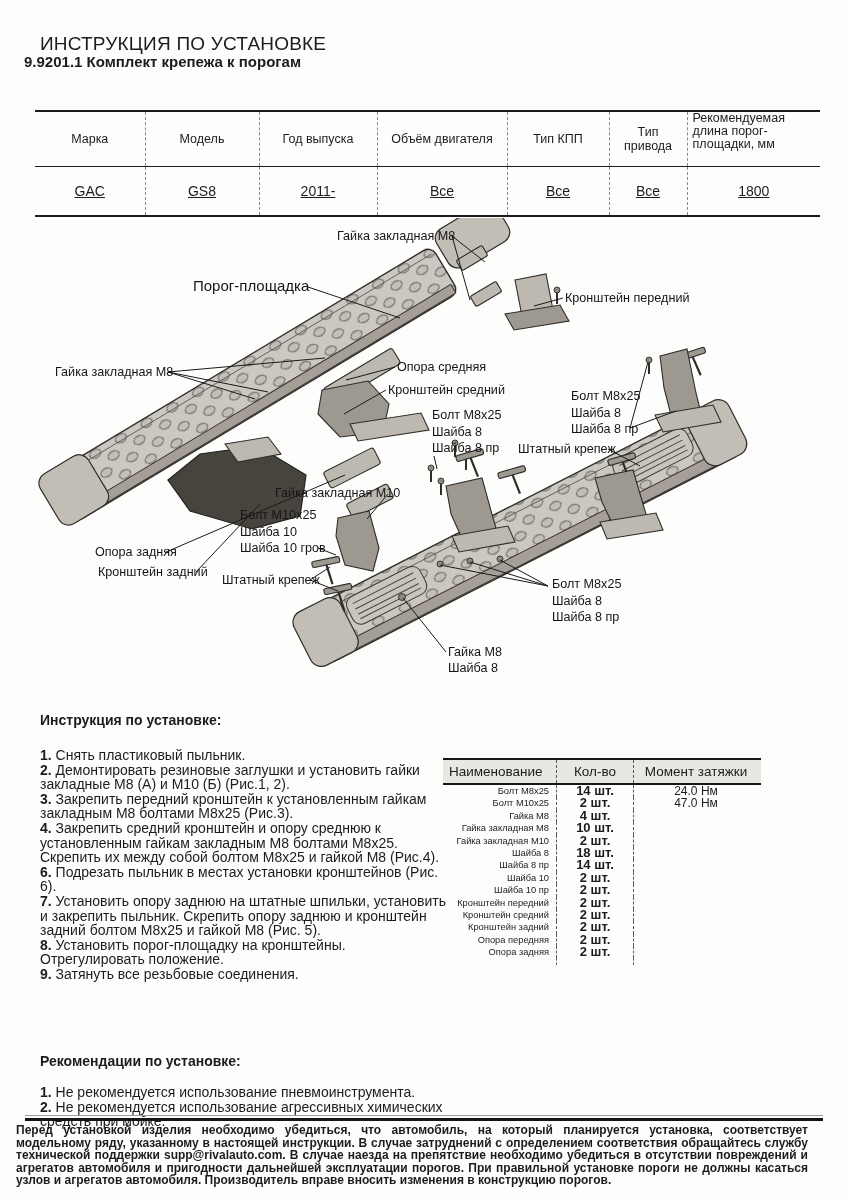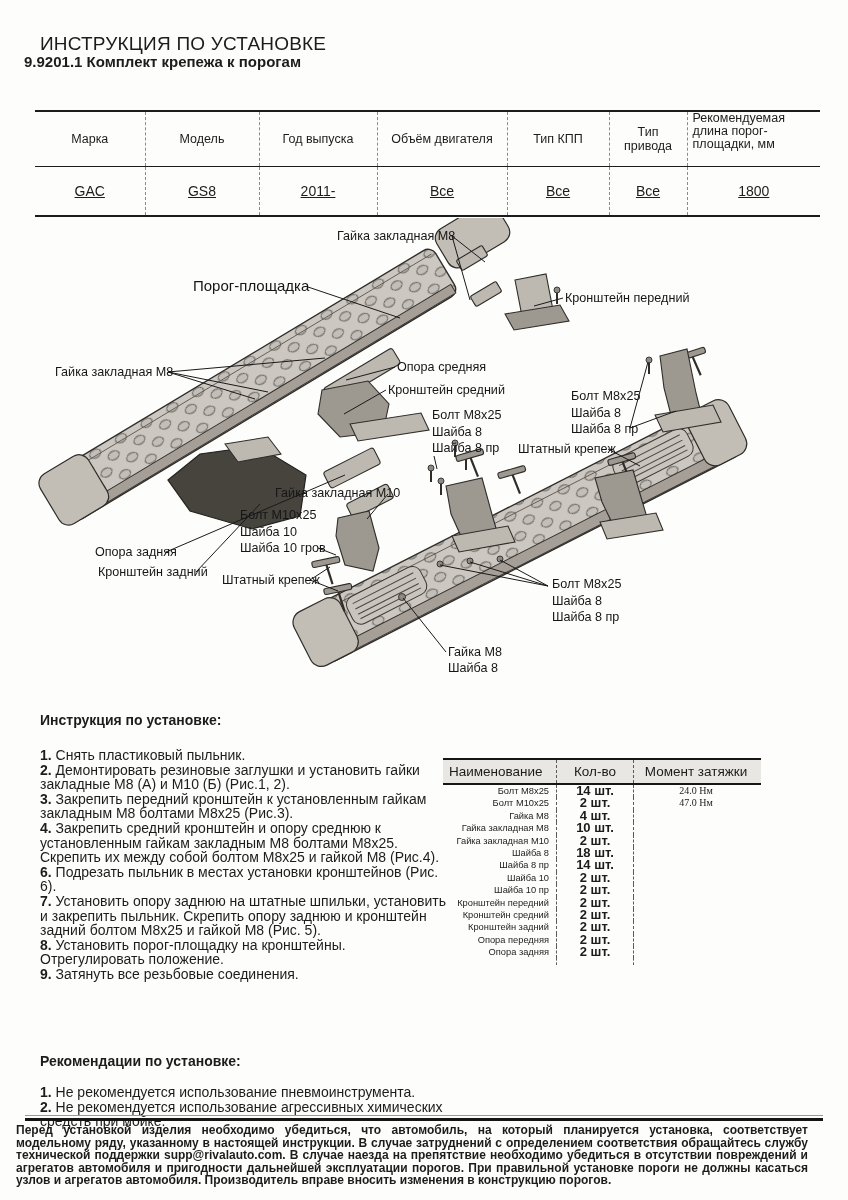--- a/index.html
+++ b/index.html
@@ -30,21 +30,21 @@
   .hw{left:443px;top:758px;width:318px;}
   .hwgrid{display:grid;grid-template-columns:113px 78px 124px;}
   .hwhead{border-top:2px solid #161616;border-bottom:2px solid #161616;background:#e9e7e3;}
   .hwhead > div{font-size:13.5px;padding:4px 0;}
   .hc-name{text-align:left;padding-left:6px !important;}
   .hc-qty,.hc-tq{text-align:center;}
   .mid{border-left:1.5px dashed #5a5a5a;border-right:1.5px dashed #5a5a5a;}
   .hwrow > div{height:12.4px;line-height:12.4px;}
   .hwrow .hc-name{font-size:9.3px;text-align:right;padding-right:7px;}
   .hwrow .hc-qty{font-size:13px;font-weight:bold;}
-  .hwrow .hc-tq{font-size:10px;font-family:Liberation Serif, serif;}
+  .hwrow .hc-tq{font-size:12px;}
   .hwpad > div{height:7px;}
 
   
   .footline{left:25px;top:1115px;width:798px;border-top:1px solid #9a9a9a;}
   .footline div{margin-top:1.5px;border-top:3px solid #141414;}
   .foot{left:16px;top:1124px;width:792px;font-size:12px;line-height:12.6px;
         font-weight:bold;text-align:justify;}
 
   
   svg text{font-family:"Liberation Sans", sans-serif;font-size:12.6px;fill:#161616;}

